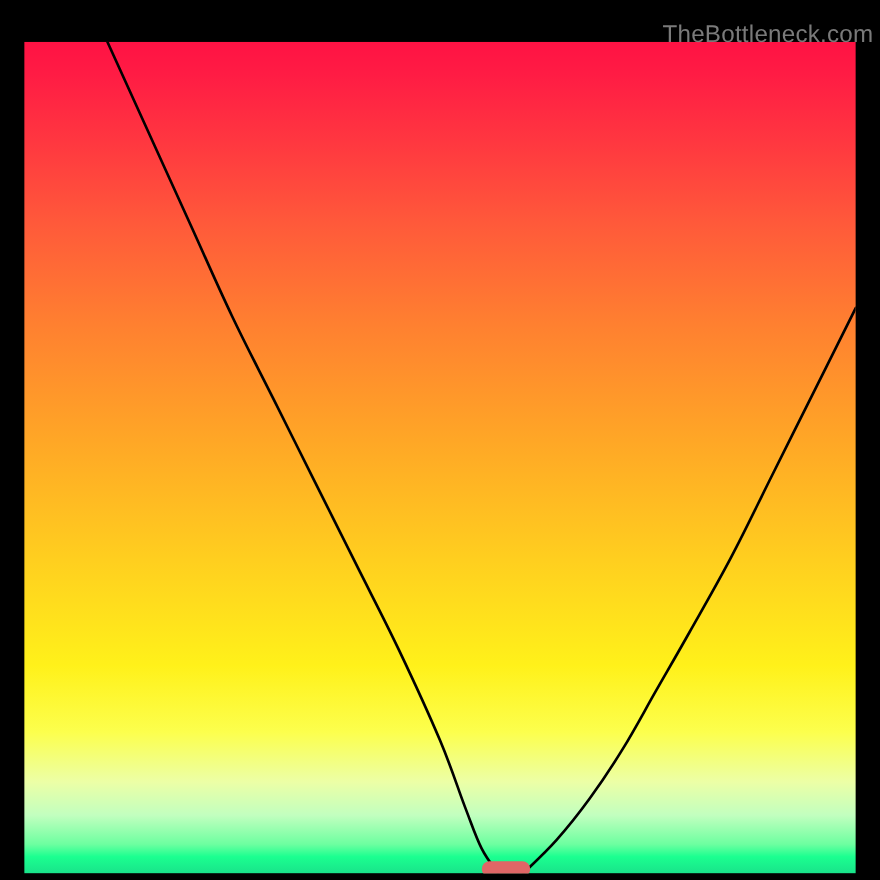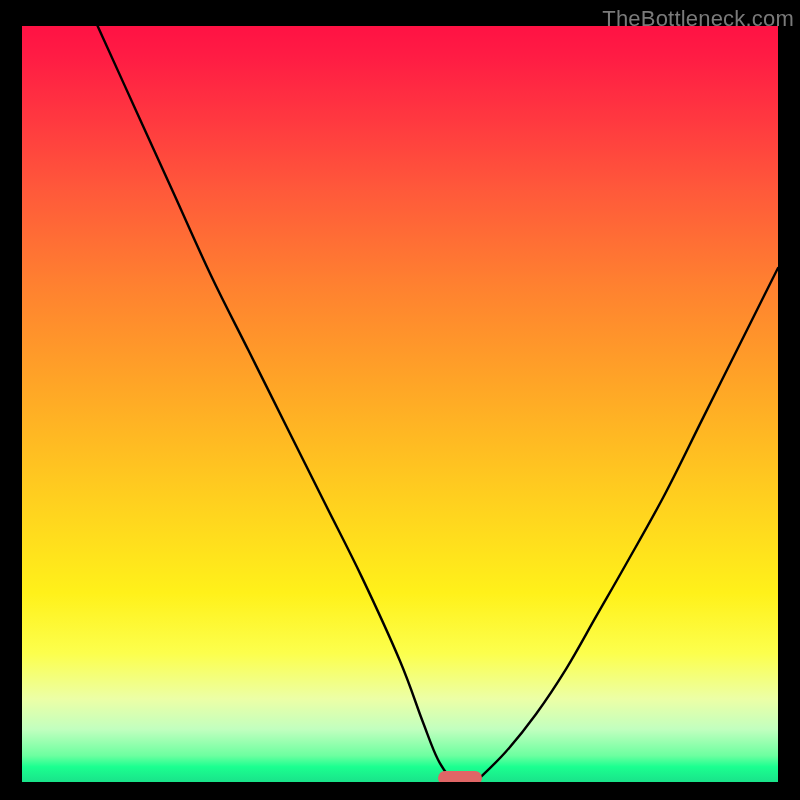--- a/index.html
+++ b/index.html
@@ -7,21 +7,21 @@
     padding: 0;
     width: 800px;
     height: 800px;
     background: #000;
     overflow: hidden;
     font-family: Arial, Helvetica, sans-serif;
   }
   .frame {
     position: absolute;
     left: 0;
-    top: 4px;
+    top: 16px;
     width: 800px;
     height: 691px;
     background: #000;
   }
   .plot {
     position: absolute;
     left: 22px;
     top: 22px;
     width: 756px;
     height: 756px;

